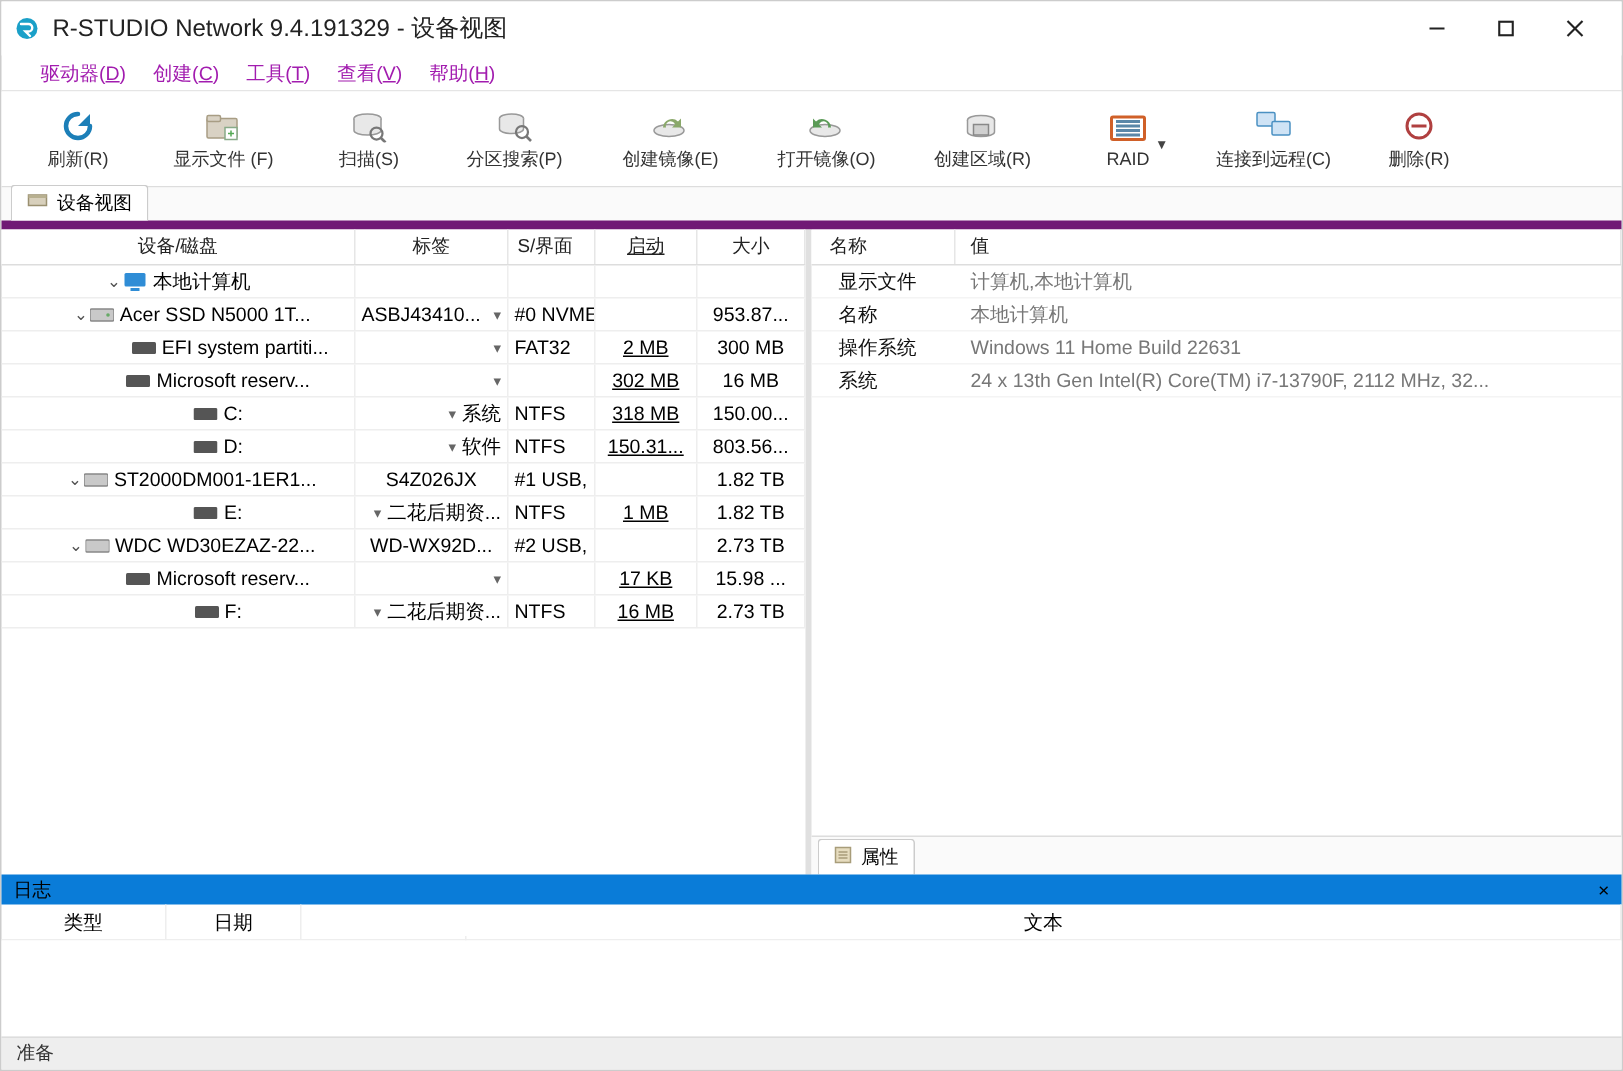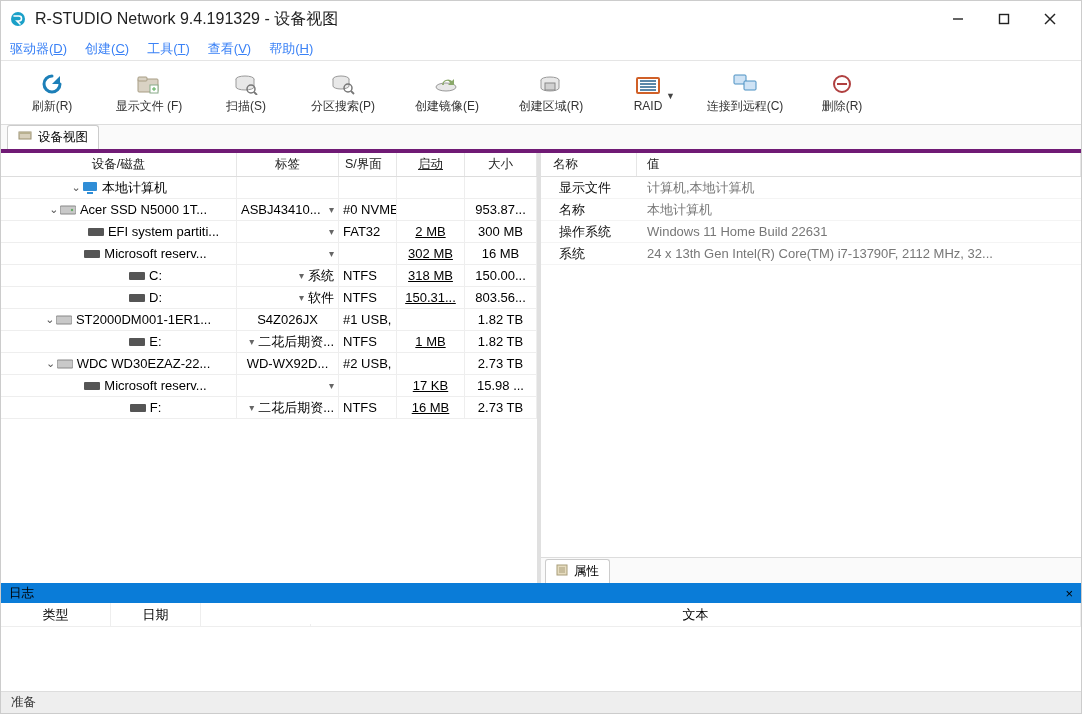--- a/index.html
+++ b/index.html
@@ -3,31 +3,31 @@
 <meta charset="utf-8">
 <style>
 * { margin: 0; padding: 0; box-sizing: border-box; font-family: "Microsoft YaHei", "Segoe UI", sans-serif; }
 html, body { width: 1082px; height: 714px; overflow: hidden; background: #f0f0f0; }
 .window { width: 1082px; height: 714px; background: #fff; border: 1px solid #ccc; display: flex; flex-direction: column; }
 .titlebar { height: 36px; display: flex; align-items: center; padding: 0 8px; background: #fff; }
 .titlebar .app-icon { width: 18px; height: 18px; margin-right: 8px; display: inline-flex; align-items: center; justify-content: center; }
 .titlebar .title { font-size: 16px; color: #222; }
 .winbtns { margin-left: auto; display: flex; }
 .winbtn { width: 46px; height: 28px; display: flex; align-items: center; justify-content: center; color: #222; font-size: 13px; }
-.menubar { height: 24px; display: flex; align-items: center; gap: 18px; padding: 0 9px; font-size: 13px; color: #3b82f6; border-bottom: 1px solid #e5e5e5; }
+.menubar { height: 24px; display: flex; align-items: center; gap: 18px; padding: 0 26px; font-size: 13px; color: #a21caf; border-bottom: 1px solid #e5e5e5; }
 .menubar .m { cursor: default; }
 .menubar u { text-decoration: underline; }
 .toolbar { height: 64px; display: flex; align-items: flex-start; padding: 4px 6px; gap: 0; border-bottom: 1px solid #ddd; background: #fff; }
 .tbtn { width: 104px; height: 56px; display: flex; flex-direction: column; align-items: center; justify-content: center; gap: 2px; font-size: 12px; color: #333; border: 1px solid transparent; border-radius: 2px; }
 .tbtn.small { width: 90px; }
 .tbtn .tico { width: 26px; height: 24px; display:flex; align-items:center; justify-content:center; }
 .tbtn.raid .box{ border:2px solid #d06028; border-radius:2px; padding:1px 2px; display:flex; flex-direction:column; gap:1px;}
 .tbtn.raid .ln{ width:16px; height:2px; background:#5a87a8;}
 .tbtn .arrow { margin-left: 3px; font-size: 9px; color:#444;}
-.tabbar { height: 28px; display: flex; align-items: flex-end; padding-left: 6px; background: #fafafa; border-bottom: 4px solid #701a75; }
+.tabbar { height: 28px; display: flex; align-items: flex-end; padding-left: 6px; background: #fafafa; border-bottom: 6px solid #701a75; }
 .tab { height: 24px; display: flex; align-items: center; gap: 6px; padding: 0 10px; border: 1px solid #ccc; border-bottom: none; background: #fff; font-size: 12.5px; border-radius: 3px 3px 0 0; }
 .main { flex: 1; display: flex; min-height: 0; }
 .left { width: 540px; border-right: 4px solid #e0e0e0; display: flex; flex-direction: column; }
 .right { flex: 1; display: flex; flex-direction: column; }
 .thead { display: flex; height: 24px; border-bottom: 1px solid #ddd; font-size: 12.5px; color: #222; background: #fff; }
 .th { border-right: 1px solid #e6e6e6; display: flex; align-items: center; padding: 0 6px; overflow: hidden; white-space: nowrap; }
 .left .c1{width:236px; justify-content:center;} .left .c2{width:102px; justify-content:center;} .left .c3{width:58px;} .left .c4{width:68px; justify-content:center;text-decoration:underline;} .left .c5{flex:1; justify-content:center;}
 .rows { flex:1; overflow:auto; font-size:13px; }
 .row { display:flex; height:22px; align-items:center; border-bottom:1px solid #eee; }
 .row .c { border-right:1px solid #eee; height:100%; display:flex; align-items:center; padding:0 4px; overflow:hidden; white-space:nowrap; }
@@ -134,20 +134,29 @@
       <span>分区搜索(P)</span>
     </div>
     <div class="tbtn">
       <span class="tico">
           <svg width="26" height="22">
             <ellipse cx="12" cy="14" rx="10" ry="4" fill="#e8e8e8" stroke="#999"></ellipse>
             <path d="M8 12a6 6 0 0110-4l2-2v6h-6l2-2a3 3 0 00-6 2" fill="#8aa86a"></path>
           </svg>
         </span>
       <span>创建镜像(E)</span>
+    </div>
+    <div class="tbtn">
+      <span class="tico">
+          <svg width="26" height="22">
+            <ellipse cx="12" cy="14" rx="10" ry="4" fill="#e8e8e8" stroke="#999"></ellipse>
+            <path d="M16 12a6 6 0 00-10-4l-2-2v6h6l-2-2a3 3 0 016 2" fill="#5b9b57"></path>
+          </svg>
+        </span>
+      <span>打开镜像(O)</span>
     </div>
     <div class="tbtn">
       <span class="tico">
           <svg width="26" height="22">
             <ellipse cx="12" cy="7" rx="9" ry="3" fill="#e8e8e8" stroke="#999"></ellipse>
             <path d="M3 7v8a9 3 0 0018 0V7" fill="#e8e8e8" stroke="#999"></path>
             <rect x="7" y="10" width="10" height="7" fill="#d0d0d0" stroke="#888"></rect>
           </svg>
         </span>
       <span>创建区域(R)</span>

